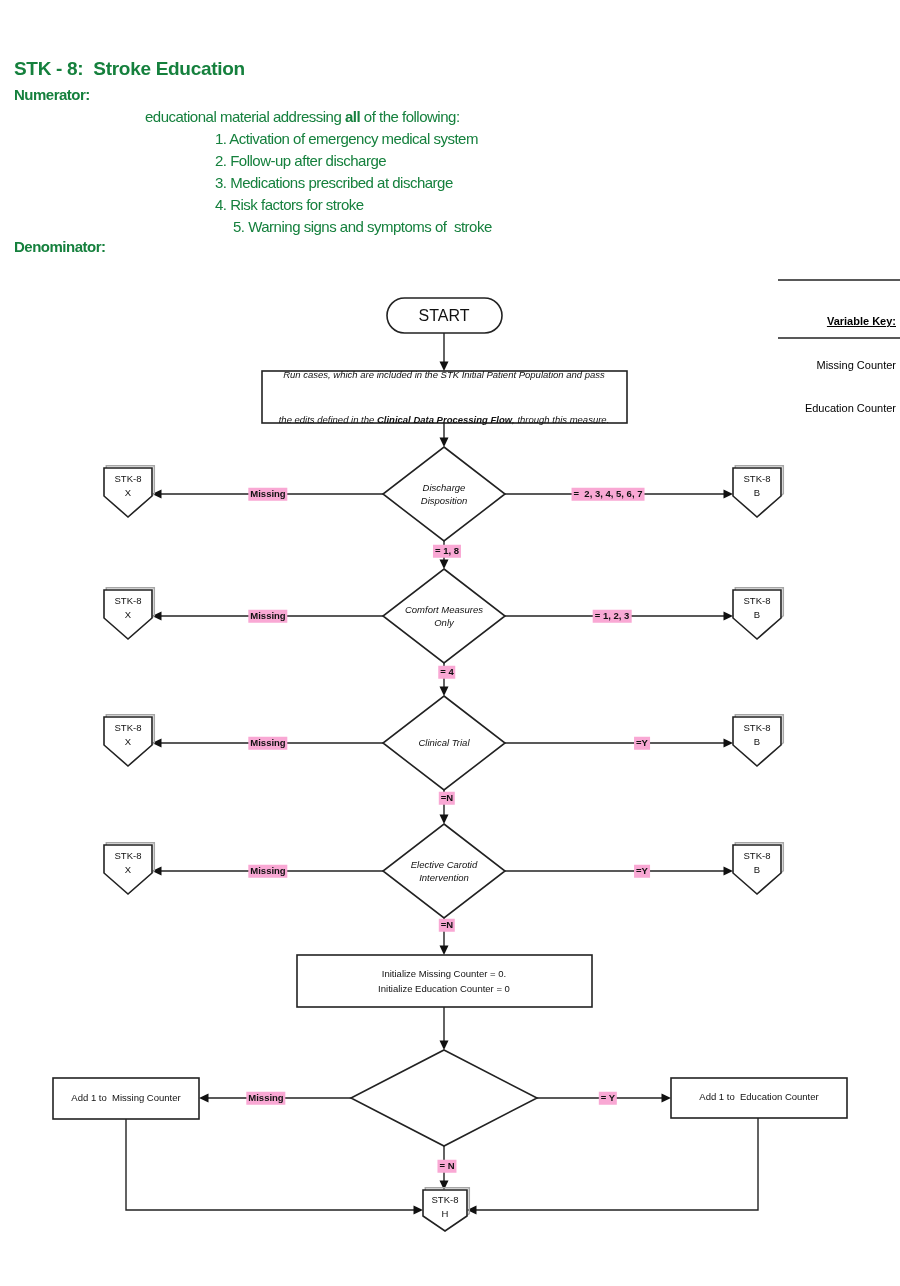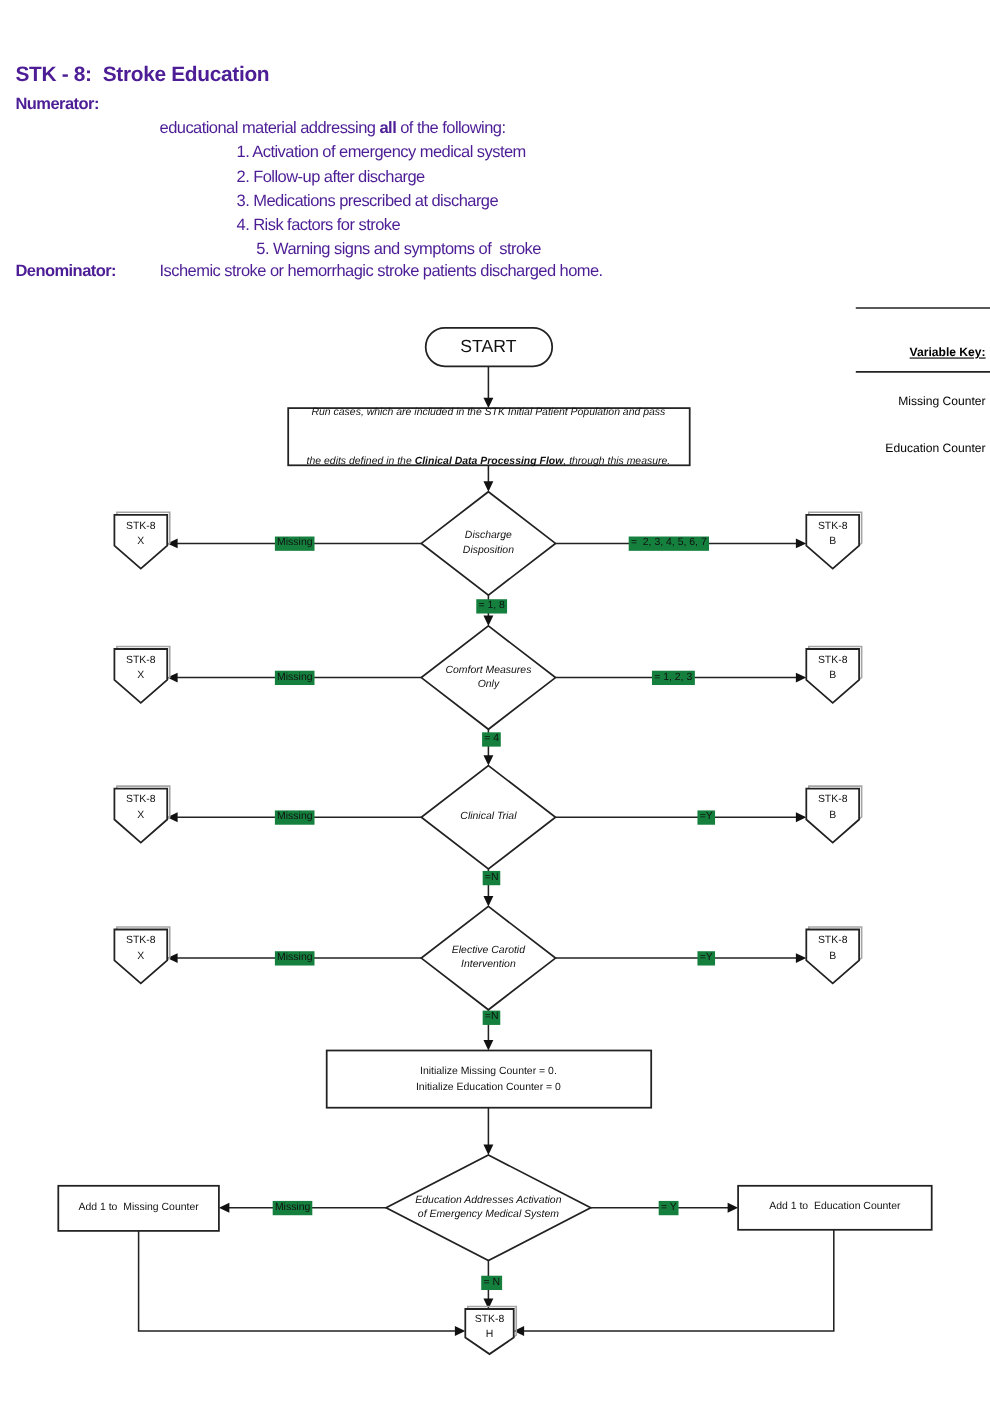--- a/index.html
+++ b/index.html
@@ -1,26 +1,26 @@
 <!DOCTYPE html>
 <html><head>
 <meta charset="utf-8">
 <style>
   html,body{margin:0;padding:0;background:#fff;}
   #page{position:relative;width:900px;height:1286px;background:#fff;overflow:hidden;
         font-family:"Liberation Sans", sans-serif;color:#000;}
   svg{position:absolute;left:0;top:0;z-index:1;}
   
-  .hdr{position:absolute;z-index:2;font-size:15px;letter-spacing:-0.5px;white-space:pre;color:#4c1d95;}
+  .hdr{position:absolute;z-index:2;font-size:15px;letter-spacing:-0.5px;white-space:pre;color:#15803d;}
   .hdr.b{font-weight:bold;}
   .title{font-size:19px;font-weight:bold;letter-spacing:-0.3px;}
   
   .t{position:absolute;z-index:2;transform:translate(-50%,-50%);font-size:9.5px;line-height:12.5px;
      color:#111;text-align:center;white-space:pre;}
-  .lbl{background:#15803d;padding:0 2px;}
+  .lbl{background:#f9a8d4;padding:0 2px;font-weight:bold;}
   .it{font-style:italic;}
   .b{font-weight:bold;}
   .vk{position:absolute;z-index:2;right:4px;top:285px;text-align:right;font-size:11px;line-height:14.5px;white-space:pre;}
   .vk .vkt{font-weight:bold;text-decoration:underline;}
 </style>
 </head>
 <body>
 
 <div id="page">
 
@@ -113,21 +113,20 @@
 
   <div class="hdr title" style="left:14px;top:58px;">STK - 8:  Stroke Education</div>
   <div class="hdr b" style="left:14px;top:86px;">Numerator:</div>
   <div class="hdr" style="left:145px;top:108px;"><span>educational material addressing </span><span class="b">all</span><span> of the following:</span></div>
   <div class="hdr" style="left:215px;top:130px;">1. Activation of emergency medical system</div>
   <div class="hdr" style="left:215px;top:152px;">2. Follow-up after discharge</div>
   <div class="hdr" style="left:215px;top:174px;">3. Medications prescribed at discharge</div>
   <div class="hdr" style="left:215px;top:196px;">4. Risk factors for stroke</div>
   <div class="hdr" style="left:215px;top:218px;margin-left:18px;">5. Warning signs and symptoms of  stroke</div>
   <div class="hdr b" style="left:14px;top:238px;">Denominator:</div>
-  <div class="hdr" style="left:145px;top:238px;">Ischemic stroke or hemorrhagic stroke patients discharged home.</div>
 
   <div class="vk">
     <div class="vkt">Variable Key:</div>
     <div>Missing Counter</div>
     <div>Education Counter</div>
   </div>
 
   <div class="t" style="left:444px;top:316px;font-size:16px;">START</div>
 
   <div class="t" style="left:444px;top:397px;width:365px;line-height:15px;font-style:italic;">
@@ -184,23 +183,20 @@
     <div>STK-8</div><div>X</div>
   </div>
   <div class="t" style="left:757px;top:862px;line-height:13.5px;">
     <div>STK-8</div><div>B</div>
   </div>
 
   <div class="t" style="left:444px;top:981px;line-height:15px;">
     <div>Initialize Missing Counter = 0.</div><div>Initialize Education Counter = 0</div>
   </div>
 
-  <div class="t it" style="left:444px;top:1098px;">
-    <div>Education Addresses Activation</div><div>of Emergency Medical System</div>
-  </div>
   <div class="t lbl" style="left:266px;top:1098px;">Missing</div>
   <div class="t lbl" style="left:608px;top:1098px;">= Y</div>
   <div class="t lbl" style="left:447px;top:1166px;">= N</div>
   <div class="t" style="left:126px;top:1098px;">Add 1 to  Missing Counter</div>
   <div class="t" style="left:759px;top:1097px;">Add 1 to  Education Counter</div>
 
   <div class="t" style="left:445px;top:1206px;line-height:13.5px;">
     <div>STK-8</div><div>H</div>
   </div>
 

